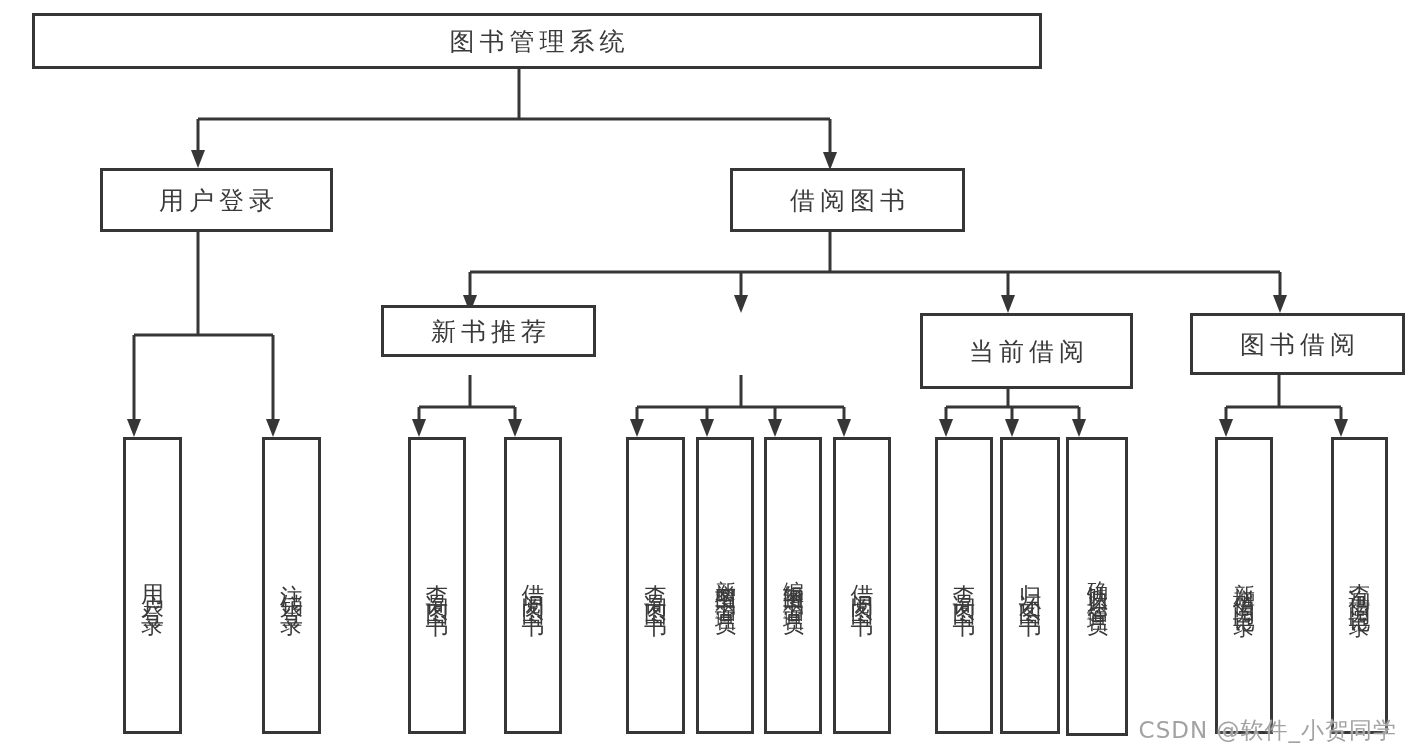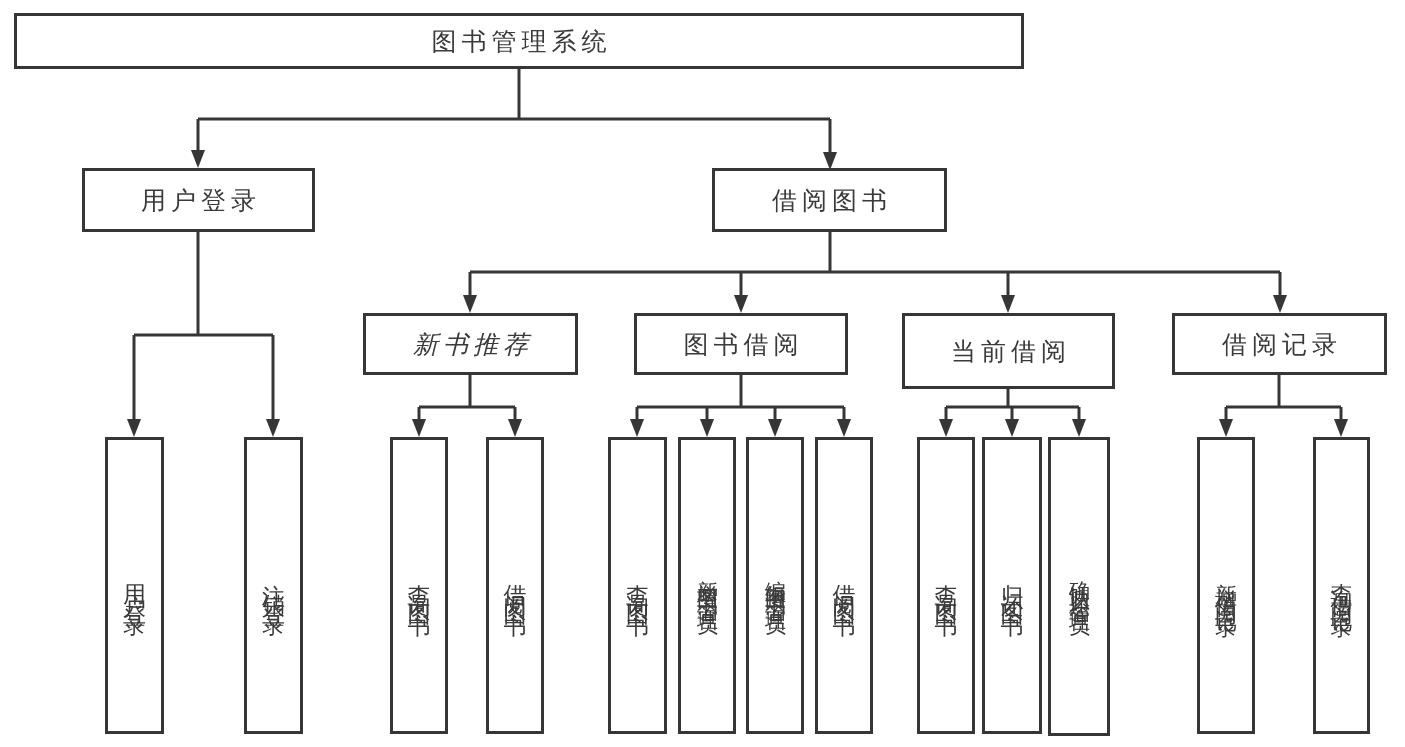--- a/index.html
+++ b/index.html
@@ -24,20 +24,21 @@
     position: absolute;
     box-sizing: border-box;
     background: #ffffff;
     border: 3px solid #363636;
     color: #3a3a3a;
     display: flex;
     align-items: center;
     justify-content: center;
     text-align: center;
     z-index: 2;
+    margin-left: 18px;
   }
   .hnode {
     font-size: 25px;
     letter-spacing: 5px;
     white-space: nowrap;
     line-height: 1;
     padding-left: 5px; 
   }
   .root {
     left: 14px; top: 13px; width: 1010px; height: 56px;
@@ -155,31 +156,28 @@
     <span>图书管理系统</span>
   </div>
 
   <div class="node hnode" style="left:82px; top:168px; width:233px; height:64px;">
     <span>用户登录</span>
   </div>
   <div class="node hnode" style="left:712px; top:168px; width:235px; height:64px;">
     <span>借阅图书</span>
   </div>
 
-  <div class="node hnode" style="left:363px; top:313px; width:215px; height:62px;font-style:italic;">
+  <div class="node hnode" style="left:363px; top:305px; width:215px; height:52px;">
     <span>新书推荐</span>
-  </div>
-  <div class="node hnode" style="left:634px; top:313px; width:214px; height:62px;">
-    <span>图书借阅</span>
   </div>
   <div class="node hnode" style="left:902px; top:313px; width:213px; height:76px;">
     <span>当前借阅</span>
   </div>
   <div class="node hnode" style="left:1172px; top:313px; width:215px; height:62px;">
-    <span>借阅记录</span>
+    <span>图书借阅</span>
   </div>
 
   <div class="node vnode" style="left:105px; width:59px;">
     <span class="vtext">用户登录</span>
   </div>
   <div class="node vnode" style="left:244px; width:59px;">
     <span class="vtext">注销登录</span>
   </div>
 
   <div class="node vnode" style="left:390px; width:58px;">
@@ -212,14 +210,15 @@
     <span class="vtext xlong">确认归还（管理员）</span>
   </div>
 
   <div class="node vnode" style="left:1197px; width:58px;">
     <span class="vtext long">新增借阅记录</span>
   </div>
   <div class="node vnode" style="left:1313px; width:57px;">
     <span class="vtext long">查询借阅记录</span>
   </div>
 
+  <div class="watermark">CSDN @软件_小贺同学</div>
 
 </div>
 
 </body></html>

